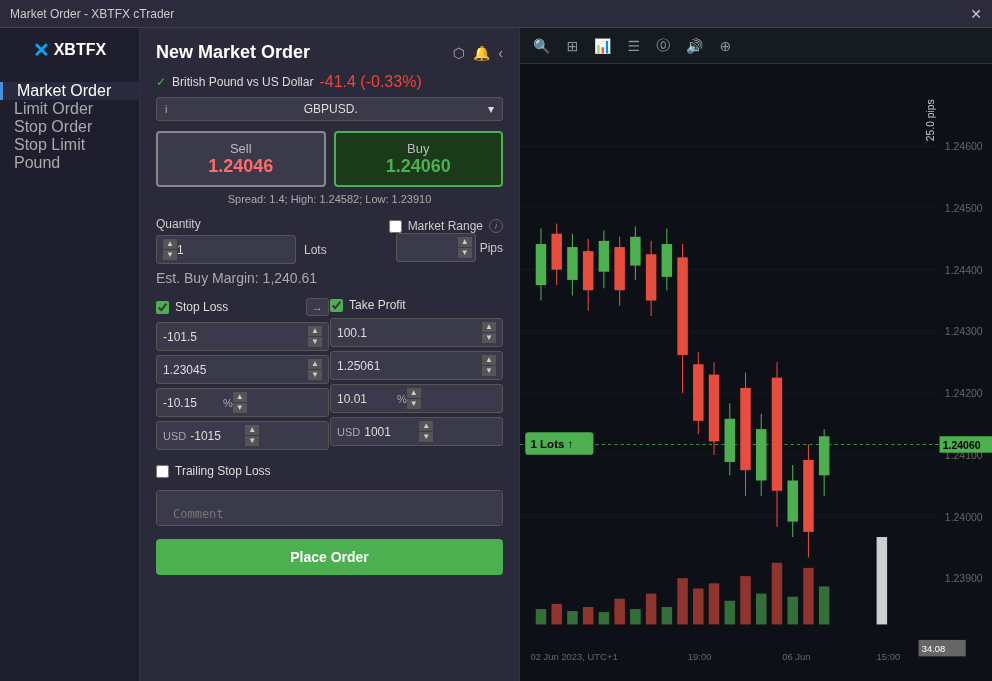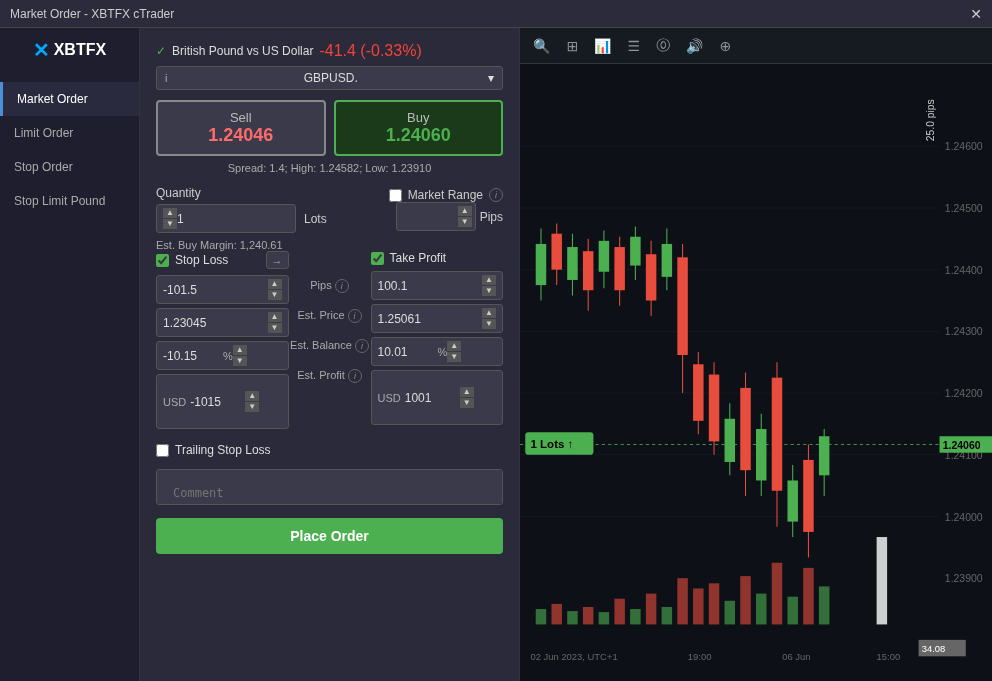--- a/index.html
+++ b/index.html
@@ -57,24 +57,24 @@
       font-size: 20px;
       font-weight: bold;
     }
     .logo-text {
       color: #ffffff;
       font-size: 16px;
       font-weight: bold;
     }
     .nav-item {
       width: 100%;
-      padding: 10px 14px;
+      padding: 0 14px;
       cursor: pointer;
       color: #aaa;
-      font-size: 12px;
+      font-size: 16px;
     }
     .nav-item.active {
       background: #2a2a3e;
       color: #fff;
       border-left: 3px solid #4a90d9;
     }
 
     
     .order-panel {
       width: 380px;
@@ -240,21 +240,22 @@
       background: none;
       border: none;
       color: #ddd;
       width: 55px;
       outline: none;
       font-size: 12px;
     }
 
     .est-margin {
       color: #aaa;
-      font-size: 11px;
+      font-size: 14px;
+      margin-bottom: 12px;
     }
 
     
     .sl-tp-container {
       display: flex;
       gap: 1px;
       margin-bottom: 10px;
     }
     .sl-section, .tp-section {
       flex: 1;
@@ -336,21 +337,21 @@
       font-size: 12px;
     }
     .pct-symbol { color: #aaa; font-size: 11px; }
 
     .usd-row {
       display: flex;
       align-items: center;
       background: #3a3a4a;
       border: 1px solid #555;
       border-radius: 3px;
-      padding: 16px 6px;
+      padding: 3px 6px;
       margin-bottom: 4px;
     }
     .usd-label { color: #aaa; font-size: 11px; margin-right: 4px; }
     .usd-row input {
       background: none;
       border: none;
       color: #ddd;
       width: 55px;
       outline: none;
       font-size: 12px;
@@ -477,20 +478,28 @@
     <div class="nav-item">
       <span>Stop Order</span>
     </div>
     <div class="nav-item">
       <span>Stop Limit Pound</span>
     </div>
   </div>
 
   <div class="order-panel">
 
+    <div class="panel-header">
+      <span class="panel-title">New Market Order</span>
+      <div class="panel-icons">
+        <button class="panel-icon-btn">⬡</button>
+        <button class="panel-icon-btn">🔔</button>
+        <button class="panel-icon-btn">‹</button>
+      </div>
+    </div>
 
     <div class="instrument-row">
       <span class="check-icon">✓</span>
       <span class="instrument-name">British Pound vs US Dollar</span>
       <span class="instrument-change">-41.4 (-0.33%)</span>
     </div>
 
     <div class="symbol-select">
       <span class="info-i">i</span>
       <span>GBPUSD.</span>
@@ -580,26 +589,20 @@
         <div class="usd-row">
           <span class="usd-label">USD</span>
           <input type="text" value="-1015" style="">
           <div class="spin-wrap">
             <button class="spinner-btn">▲</button>
             <button class="spinner-btn">▼</button>
           </div>
         </div>
       </div>
 
-      <div class="mid-section">
-        <div style="color:#aaa;font-size:11px;">Pips <span class="info-i-icon">i</span></div>
-        <div style="color:#aaa;font-size:11px;">Est. Price <span class="info-i-icon">i</span></div>
-        <div style="color:#aaa;font-size:11px;">Est. Balance <span class="info-i-icon">i</span></div>
-        <div style="color:#aaa;font-size:11px;">Est. Profit <span class="info-i-icon">i</span></div>
-      </div>
 
       <div class="tp-section">
         <div class="tp-header">
           <input type="checkbox" class="tp-checkbox" checked="" style="">
           <span class="tp-label">Take Profit</span>
         </div>
         <div class="input-field-row">
           <input type="text" value="100.1" style="">
           <div class="spin-wrap">
             <button class="spinner-btn">▲</button>

